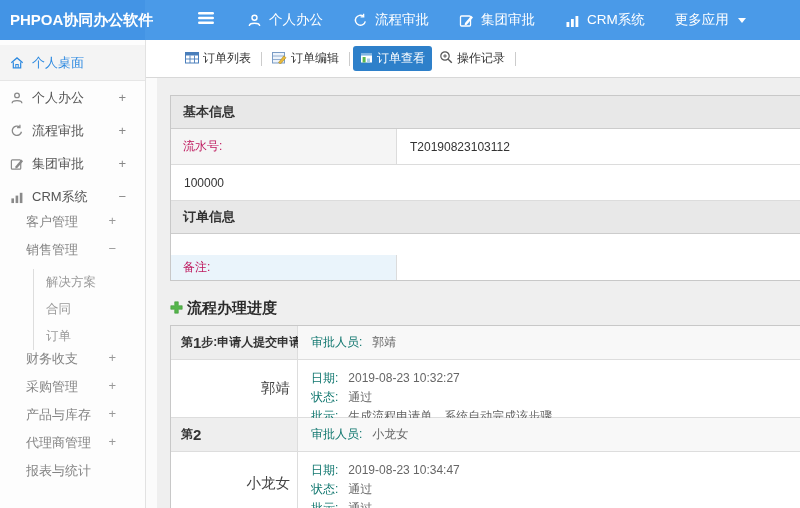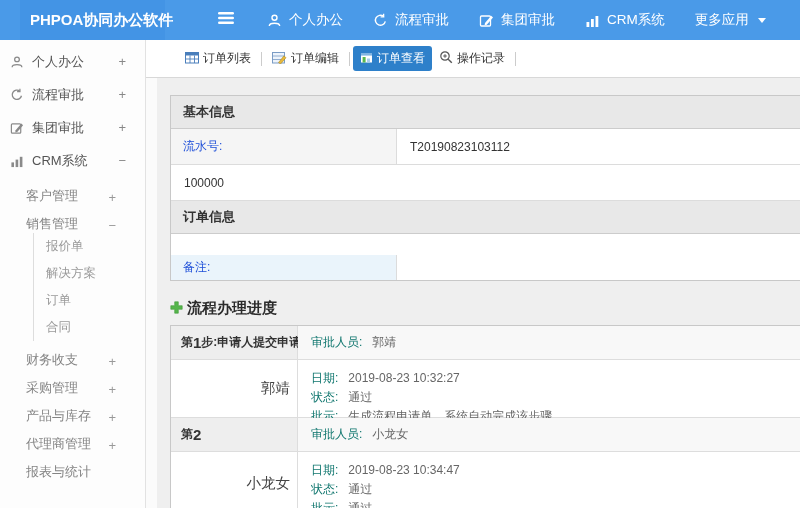--- a/index.html
+++ b/index.html
@@ -4,39 +4,39 @@
 <style>
   * { margin:0; padding:0; box-sizing:border-box; }
   html,body { width:800px; height:508px; overflow:hidden; background:#fff;
     font-family:"Liberation Sans","DejaVu Sans",sans-serif; }
   body { position:relative; }
 
   
   .topbar { position:absolute; top:0; left:0; width:800px; height:40px;
     background:#4a9ae8; display:flex; align-items:center; color:#fff; }
   .logo { width:145px; height:40px; line-height:40px; padding-left:10px;
-    background:#4394e5; font-size:15px; font-weight:bold; white-space:nowrap;margin-left:20px; }
+    background:#4394e5; font-size:15px; font-weight:bold; white-space:nowrap; }
   .hamburger { margin-left:52px; cursor:pointer; display:flex; }
   .topnav { display:flex; align-items:center; gap:30px; margin-left:32px; font-size:13.5px; }
   .nav-item { display:flex; align-items:center; gap:7px; cursor:pointer; white-space:nowrap; }
   .nav-item .ico { display:flex; }
   .caret { width:0; height:0; border-left:4px solid transparent;
     border-right:4px solid transparent; border-top:5px solid #fff; margin-left:2px; }
 
   
   .sidebar { position:absolute; top:40px; left:0; width:146px; height:468px;
     background:#fdfdfd; border-right:1px solid #e2e2e2; padding-top:5px; }
   .side-item { height:33px; display:flex; align-items:center; padding-left:10px;
     gap:8px; font-size:13px; color:#555; position:relative; cursor:pointer; }
   .side-item .ico { display:flex; color:#8a8a8a; }
   .side-item.active { height:36px; background:#f4f4f4; border-bottom:1px solid #e6e6e6;
     color:#2e8ae0; }
   .side-item.active .ico { color:#2e8ae0; }
   .side-item .toggle { position:absolute; right:19px; color:#888; font-size:13px; }
-  .side-sub { height:28px; display:flex; align-items:flex-end; padding-left:26px;
+  .side-sub { height:28px; display:flex; align-items:flex-start; padding-left:26px;
     font-size:13px; color:#848484; position:relative; cursor:pointer; }
   .side-sub .toggle { position:absolute; right:29px; color:#999; font-size:13px; }
   .side-l3 { margin-left:33px; border-left:1px solid #ddd; }
   .side-sub3 { height:27px; display:flex; align-items:center; padding-left:12px;
     font-size:12.5px; color:#999; cursor:pointer; }
 
   
   .tabbar { position:absolute; top:40px; left:146px; right:0; height:38px;
     background:#fff; border-bottom:1px solid #d8d8d8; display:flex;
     align-items:center; padding-left:32px; }
@@ -51,21 +51,21 @@
   .main { position:absolute; left:170px; top:95px; width:700px; }
 
   .info-table { background:#fff; border:1px solid #c8c8c8; }
   .sec-header { height:33px; line-height:32px; background:#e8e8e8; font-size:13px;
     font-weight:bold; color:#333; padding-left:12px; border-bottom:1px solid #ccc; }
   .info-row { display:flex; border-bottom:1px solid #dcdcdc; background:#fff; }
   .info-row.last { border-bottom:none; }
   .row-h36 { height:36px; }
   .row-h46 { height:46px; }
   .info-label { width:226px; background:#f5f5f5; border-right:1px solid #dcdcdc;
-    padding-left:12px; font-size:12px; color:#1d4ed8; display:flex; align-items:center; }
+    padding-left:12px; font-size:12px; color:#be185d; display:flex; align-items:center; }
   .remark .info-label { background:#eaf4fb;margin-top:21px; }
   .info-value { flex:1; padding-left:13px; font-size:12px; color:#333;
     display:flex; align-items:center; }
 
   .process-title { margin-top:16px; height:22px; display:flex; align-items:center;
     gap:4px; font-size:15px; font-weight:bold; color:#2b2b2b; }
 
   .process-table { margin-top:6px; background:#fff; border:1px solid #c8c8c8; }
   .p-row { display:flex; border-bottom:1px solid #ddd; }
   .p-row.last { border-bottom:none; }
@@ -137,20 +137,30 @@
       <span>CRM系统</span>
     </div>
     <div class="nav-item">
       <span>更多应用</span>
       <span class="caret"></span>
     </div>
   </div>
 </div>
 
 <div class="sidebar">
+  <div class="side-item active">
+    <span class="ico">
+      <svg width="14" height="14" viewBox="0 0 16 16">
+          <path d="M1.5 7.8 L8 2.2 L14.5 7.8" fill="none" stroke="currentColor" stroke-width="1.4"></path>
+          <path d="M3.8 7.2 V13.5 H12.2 V7.2" fill="none" stroke="currentColor" stroke-width="1.4"></path>
+          <path d="M6.6 13.5 V9.8 H9.4 V13.5" fill="none" stroke="currentColor" stroke-width="1.2"></path>
+        </svg>
+    </span>
+    <span>个人桌面</span>
+  </div>
   <div class="side-item">
     <span class="ico">
       <svg width="14" height="14" viewBox="0 0 15 15">
           <circle cx="7.5" cy="4.7" r="2.5" fill="none" stroke="currentColor" stroke-width="1.4"></circle>
           <path d="M2.3 13 C2.3 9.4 12.7 9.4 12.7 13" fill="none" stroke="currentColor" stroke-width="1.4"></path>
         </svg>
     </span>
     <span>个人办公</span>
     <span class="toggle">+</span>
   </div>
@@ -189,30 +199,27 @@
   <div class="side-sub">
     <span>客户管理</span>
     <span class="toggle">+</span>
   </div>
   <div class="side-sub">
     <span>销售管理</span>
     <span class="toggle">−</span>
   </div>
   <div class="side-l3">
     <div class="side-sub3">
-      <span>报价单</span>
+      <span>解决方案</span>
     </div>
     <div class="side-sub3">
-      <span>解决方案</span>
+      <span>合同</span>
     </div>
     <div class="side-sub3">
       <span>订单</span>
-    </div>
-    <div class="side-sub3">
-      <span>合同</span>
     </div>
   </div>
   <div class="side-sub">
     <span>财务收支</span>
     <span class="toggle">+</span>
   </div>
   <div class="side-sub">
     <span>采购管理</span>
     <span class="toggle">+</span>
   </div>

